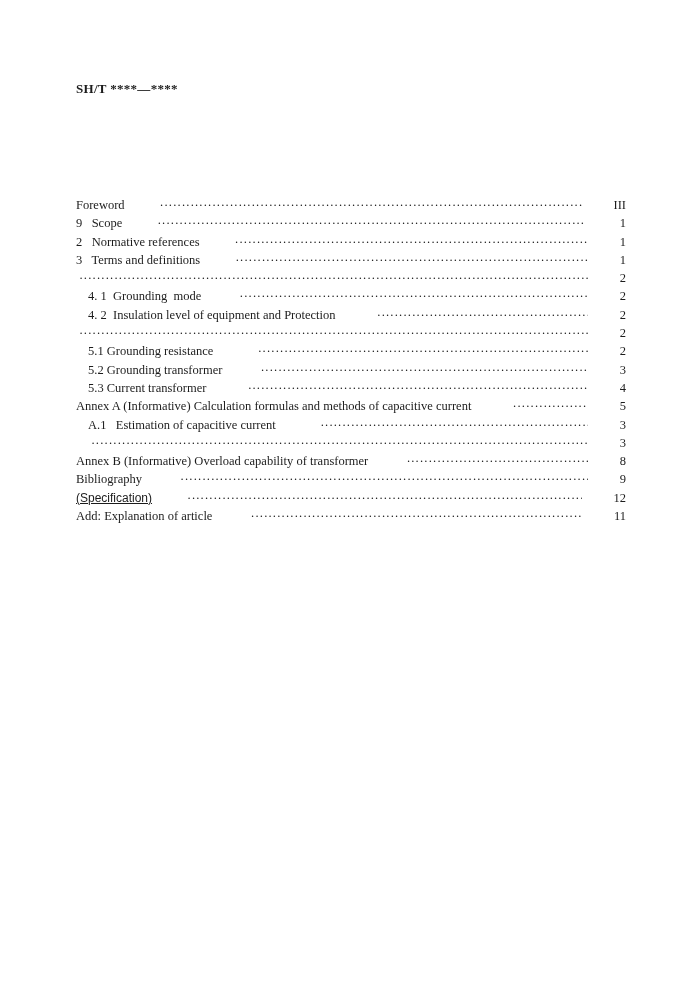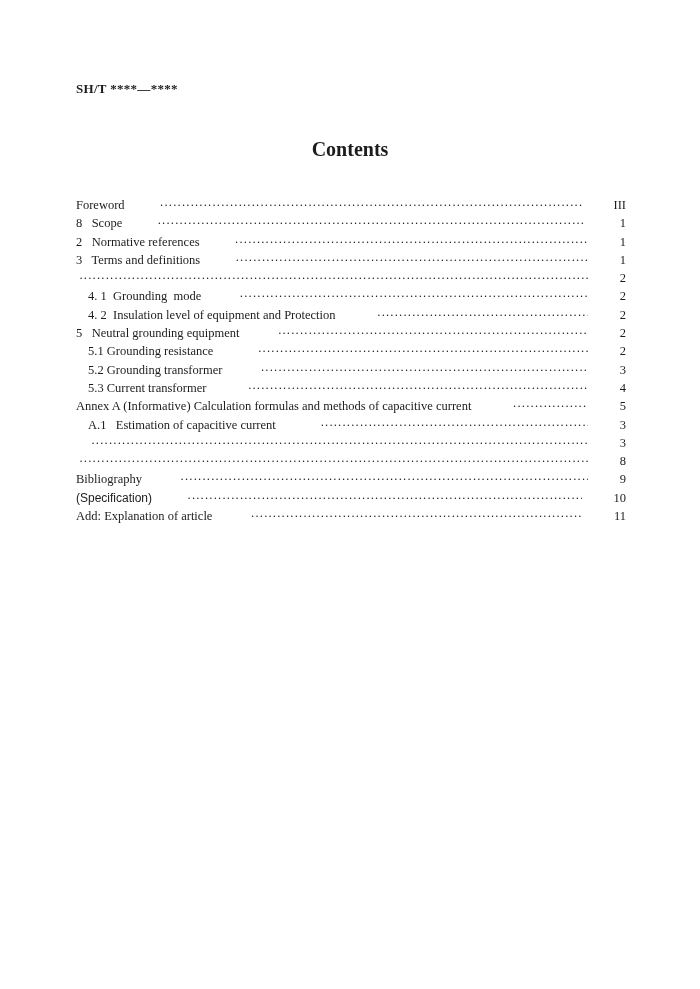--- a/index.html
+++ b/index.html
@@ -52,20 +52,21 @@
   }
   .toc-label {
     white-space: pre;
     flex: 0 0 auto;
   }
   .toc-label-sans {
     white-space: pre;
     flex: 0 0 auto;
     font-family: "Liberation Sans", "DejaVu Sans", sans-serif;
     font-size: 12px;
+    text-decoration: underline;
   }
   .leader {
     flex: 1 1 auto;
     min-width: 0;
     overflow: hidden;
     white-space: nowrap;
     padding-left: 3px;
     padding-right: 1px;
     letter-spacing: 0.2px;
   }
@@ -81,32 +82,31 @@
     font-size: 11px;
     color: #4d4d4d;
   }
 </style>
 </head>
 <body>
 
 <div class="sheet">
   <div class="doc-code">SH/T ****—****</div>
 
-  <div class="doc-title">Contents</div>
 
   <div class="toc">
   <div class="toc-row">
     <span class="toc-label">Foreword</span>
 
     <span class="leader">····································································································································································································································································</span>
     <span class="toc-page">III</span>
   </div>
 
   <div class="toc-row">
-    <span class="toc-label">8   Scope</span>
+    <span class="toc-label">9   Scope</span>
 
     <span class="leader">····································································································································································································································································</span>
     <span class="toc-page"> 1</span>
   </div>
 
   <div class="toc-row">
     <span class="toc-label">2   Normative references</span>
 
     <span class="leader">····································································································································································································································································</span>
     <span class="toc-page">1</span>
@@ -133,21 +133,20 @@
   </div>
 
   <div class="toc-row indent">
     <span class="toc-label">4. 2  Insulation level of equipment and Protection  </span>
 
     <span class="leader">····································································································································································································································································</span>
     <span class="toc-page">2</span>
   </div>
 
   <div class="toc-row">
-    <span class="toc-label">5   Neutral grounding equipment </span>
 
     <span class="leader">····································································································································································································································································</span>
     <span class="toc-page">2</span>
   </div>
 
   <div class="toc-row indent">
     <span class="toc-label">5.1 Grounding resistance   </span>
 
     <span class="leader">····································································································································································································································································</span>
     <span class="toc-page">2</span>
@@ -181,36 +180,37 @@
     <span class="toc-page">3</span>
   </div>
 
   <div class="toc-row indent">
 
     <span class="leader">····································································································································································································································································</span>
     <span class="toc-page">3</span>
   </div>
 
   <div class="toc-row">
+    <span class="toc-label">Annex B (Informative) Overload capability of transformer </span>
 
     <span class="leader">····································································································································································································································································</span>
     <span class="toc-page">8</span>
   </div>
 
   <div class="toc-row">
     <span class="toc-label">Bibliography </span>
 
     <span class="leader">····································································································································································································································································</span>
     <span class="toc-page">9</span>
   </div>
 
   <div class="toc-row">
     <span class="toc-label-sans">(Specification)</span>
     <span class="leader">····································································································································································································································································</span>
-    <span class="toc-page">10</span>
+    <span class="toc-page">12</span>
   </div>
 
   <div class="toc-row">
     <span class="toc-label">Add: Explanation of article </span>
 
     <span class="leader">····································································································································································································································································</span>
     <span class="toc-page">11</span>
   </div>
 </div>
 

